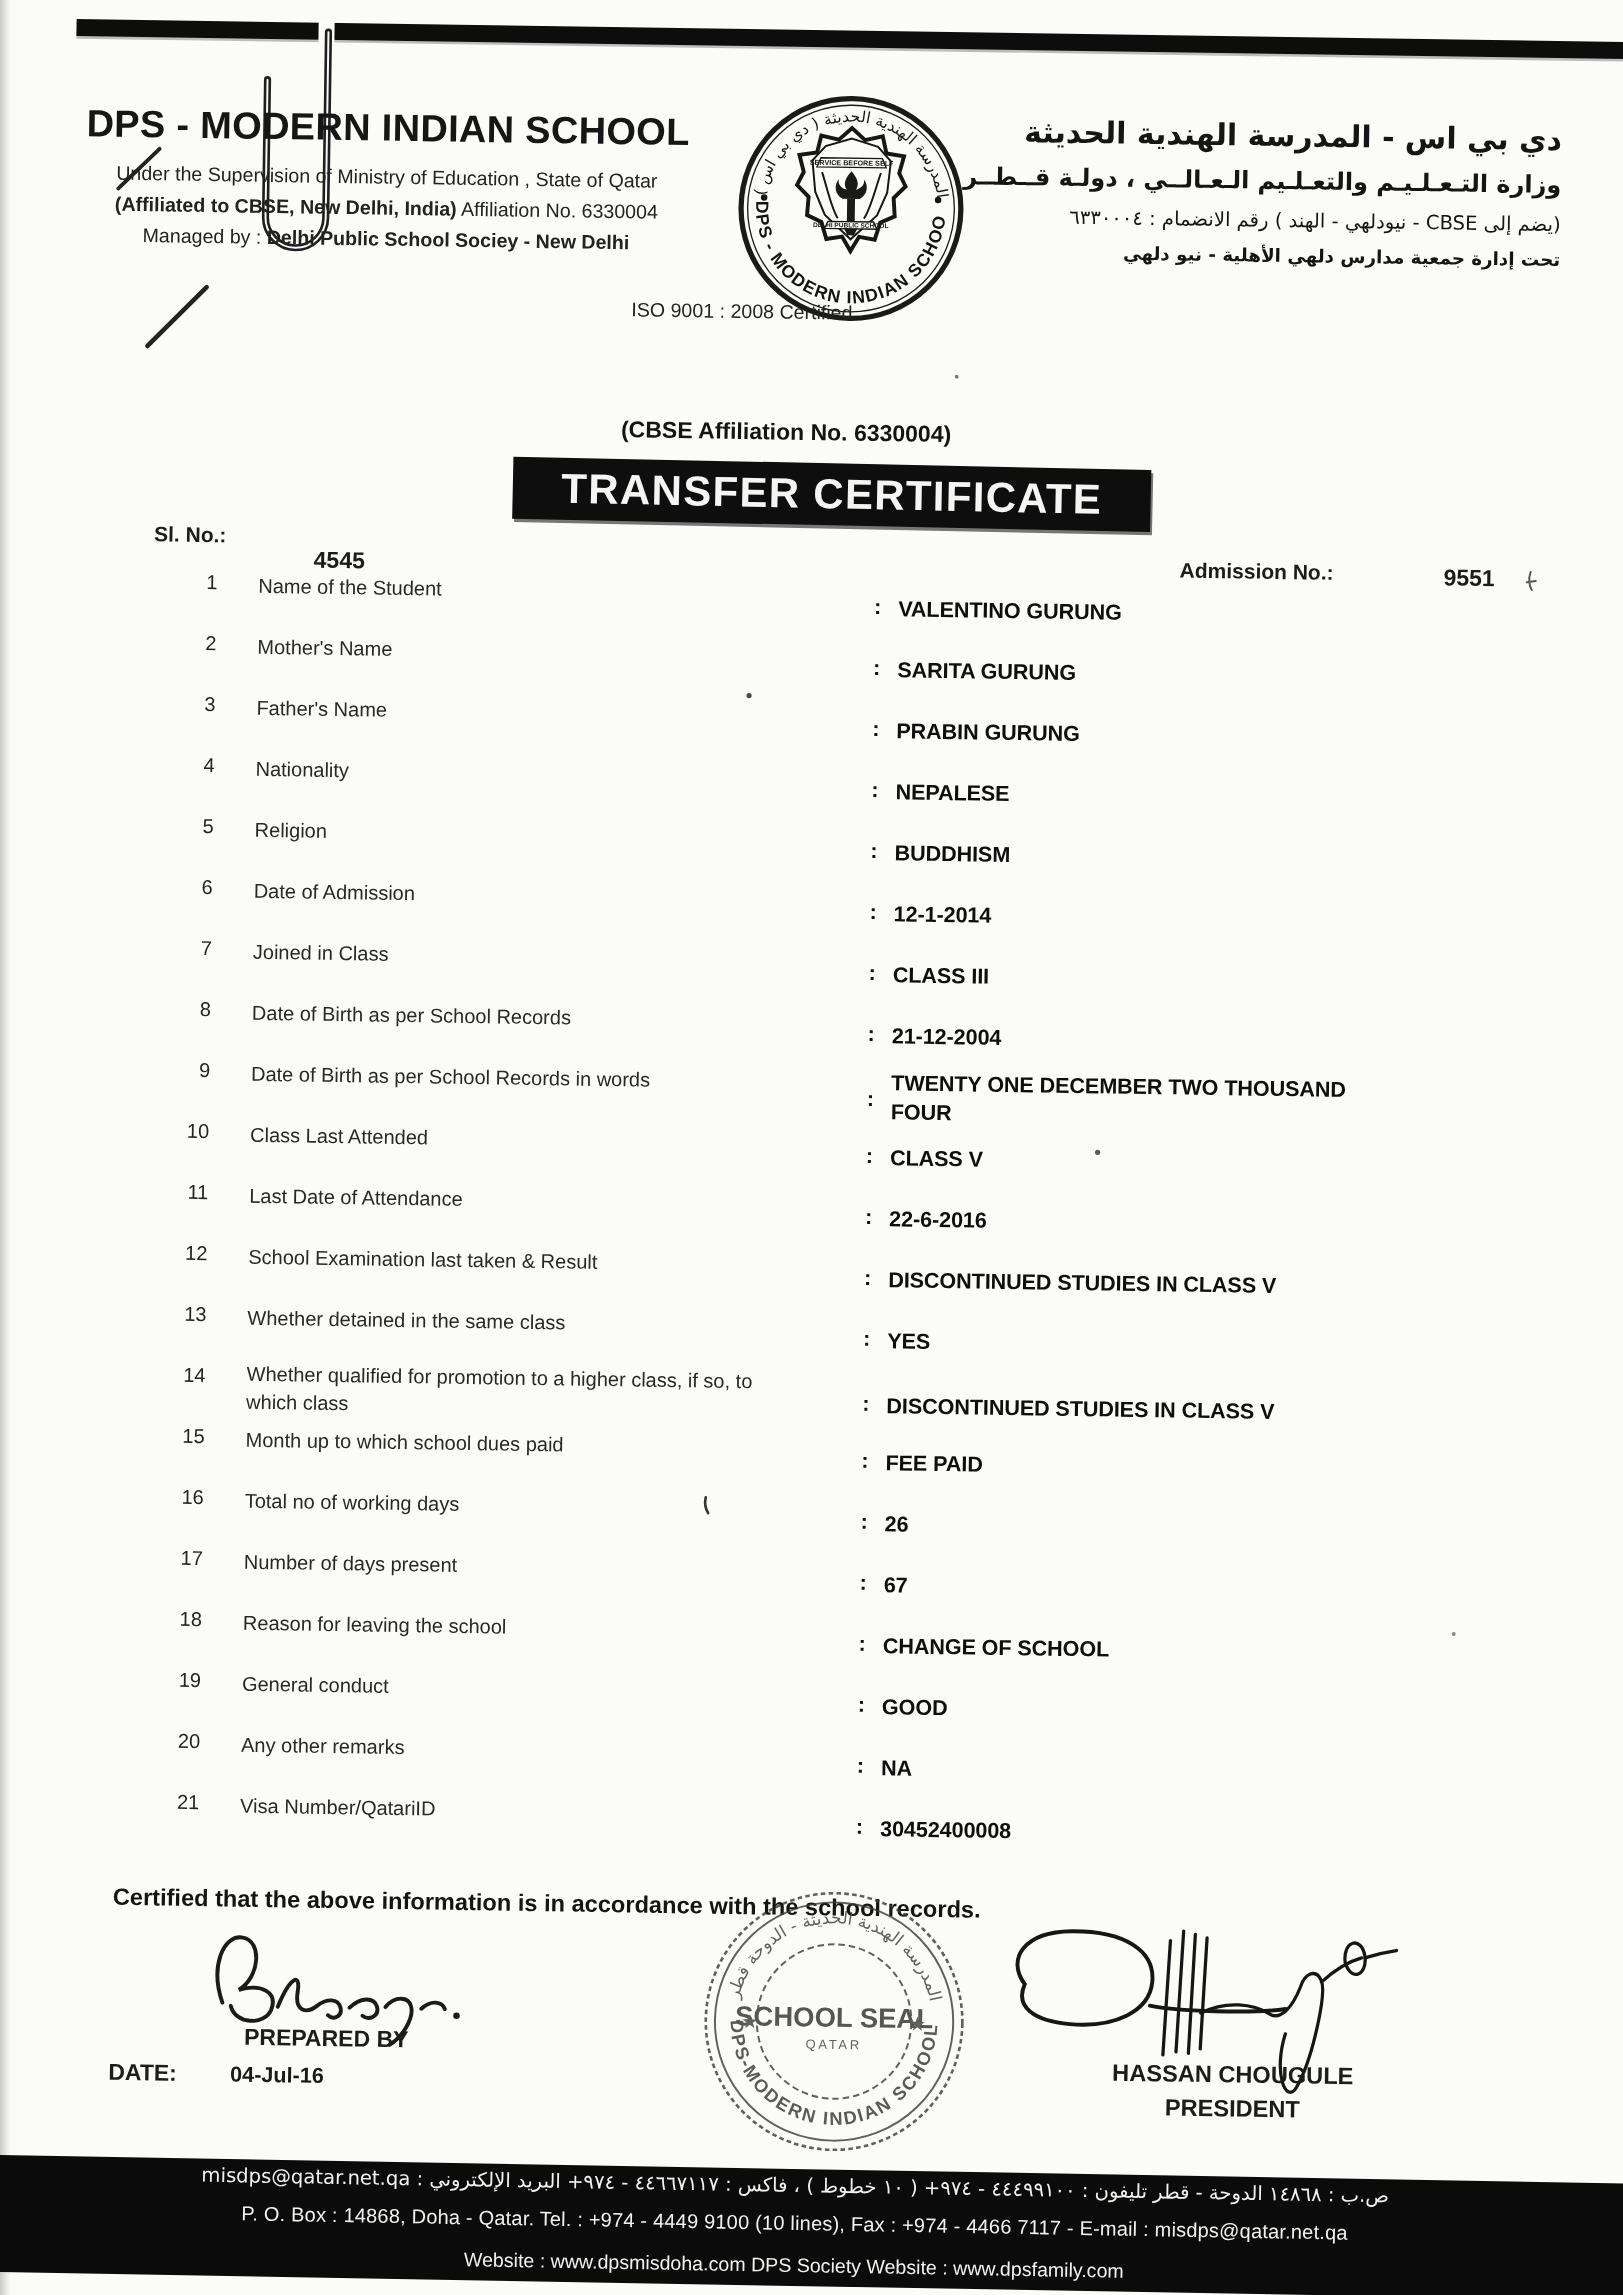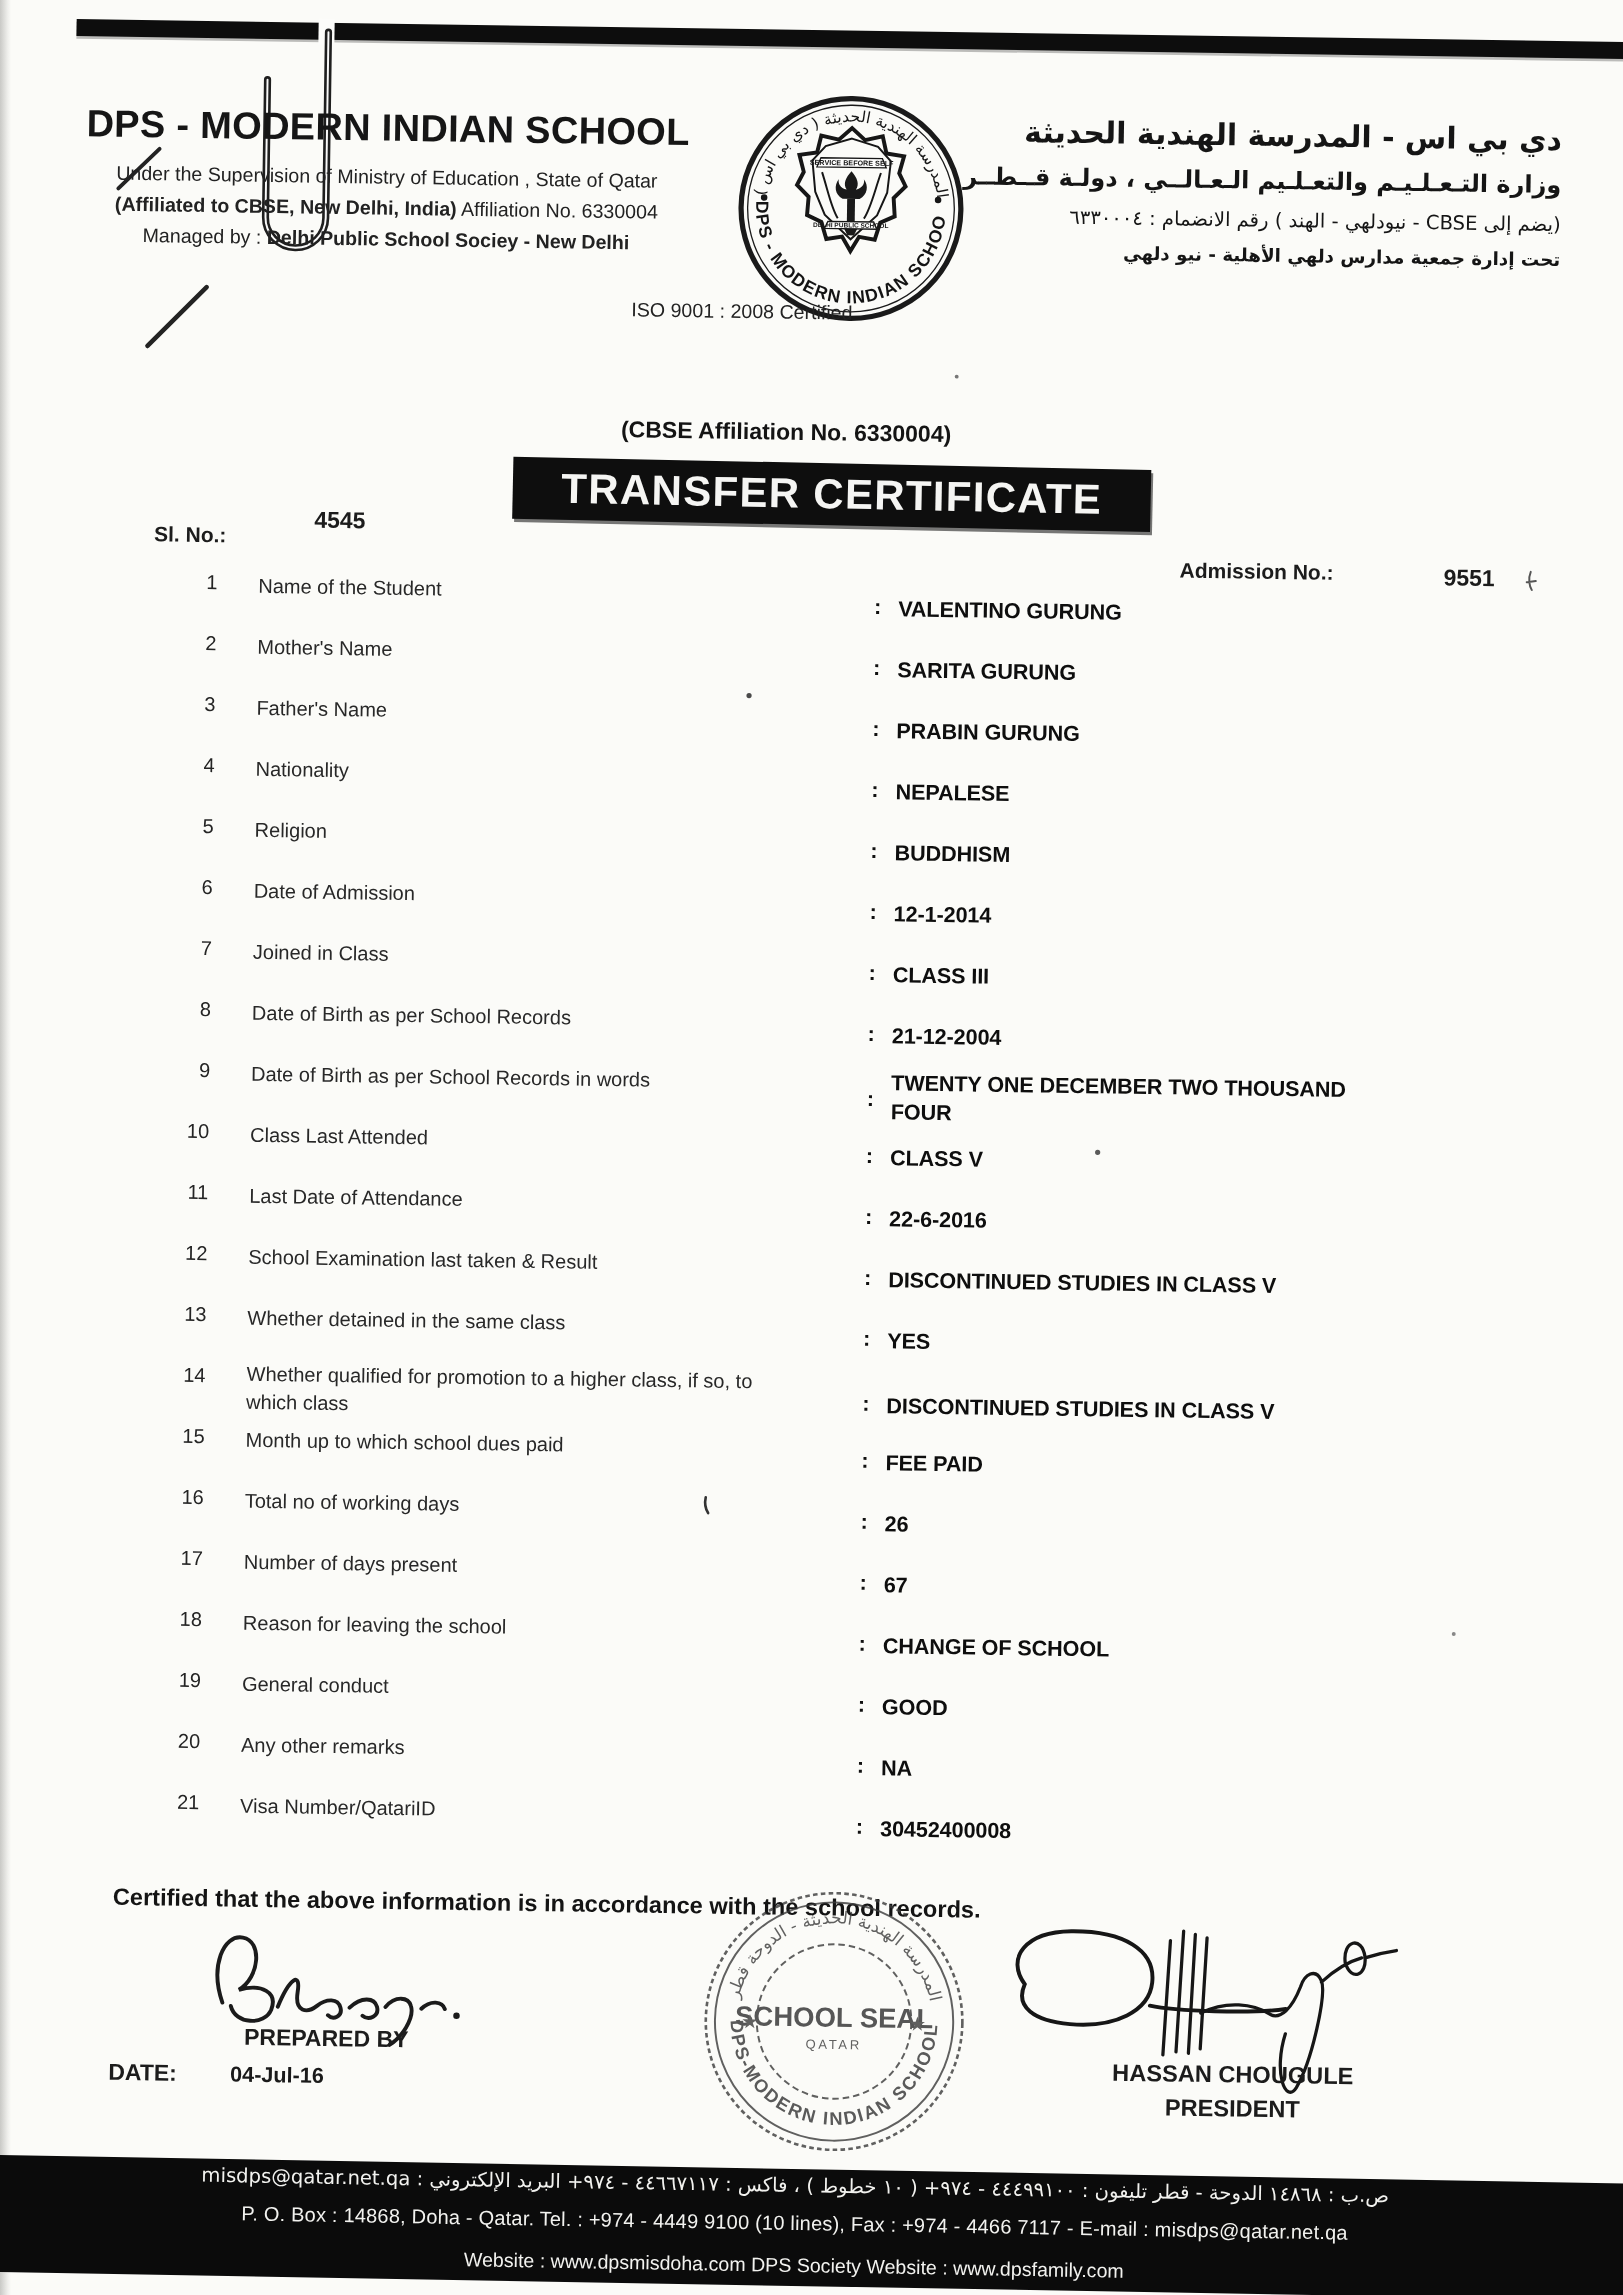--- a/index.html
+++ b/index.html
@@ -31,21 +31,21 @@
   .ar3{top:194px;font-size:19.6px;}
   .ar4{top:230px;font-size:18.3px;font-weight:bold;}
   
   .cbse-line{left:465px;top:411px;width:655px;text-align:center;
     font-size:23px;font-weight:bold;color:#141414;}
   .tc-bar{left:520px;top:455px;width:638px;height:62px;background:#0e0e0e;
     display:flex;align-items:center;justify-content:center;transform:rotate(.35deg);
     box-shadow:2px 3.3px 0 rgba(10,10,10,.55);}
   .tc-title{color:#f5f5f3;font-size:42px;font-weight:bold;letter-spacing:1.3px;}
   .slno-label{left:162px;top:524px;font-size:21px;font-weight:bold;}
-  .slno-value{left:322px;top:506px;font-size:23px;font-weight:bold;}
+  .slno-value{left:322px;top:546px;font-size:23px;font-weight:bold;}
   .adm-label{left:1188px;top:545px;font-size:21px;font-weight:bold;}
   .adm-value{left:1452px;top:547px;font-size:23px;font-weight:bold;}
   
   .rows{left:0;top:567px;width:1545px;}
   .row{display:flex;height:61px;align-items:flex-start;}
   .f-num{width:226px;text-align:right;font-size:20px;color:#242424;padding-top:5.2px;flex:none;}
   .f-label{margin-left:41px;width:524px;font-size:20px;color:#282828;
     padding-top:5.2px;line-height:1.42;flex:none;}
   .f-val{margin-left:92px;display:flex;padding-top:18.3px;flex:none;}
   .f-colon{font-size:21.6px;font-weight:bold;color:#101010;}

